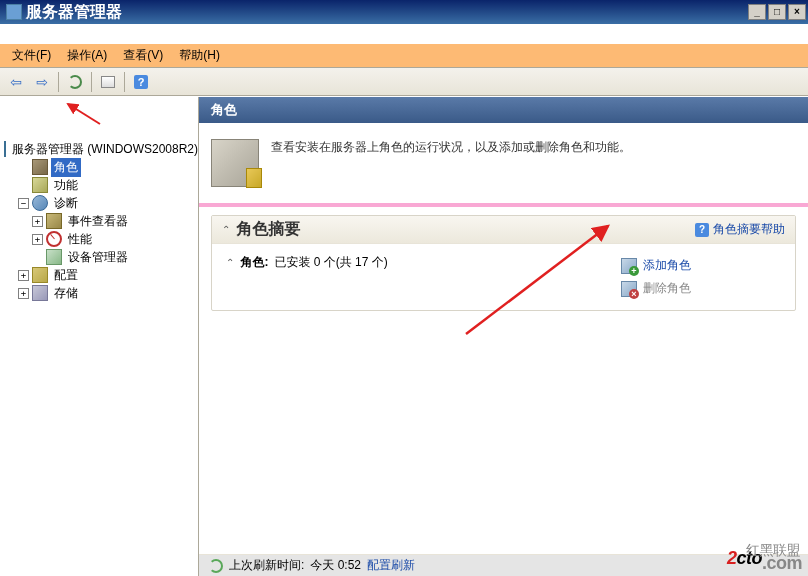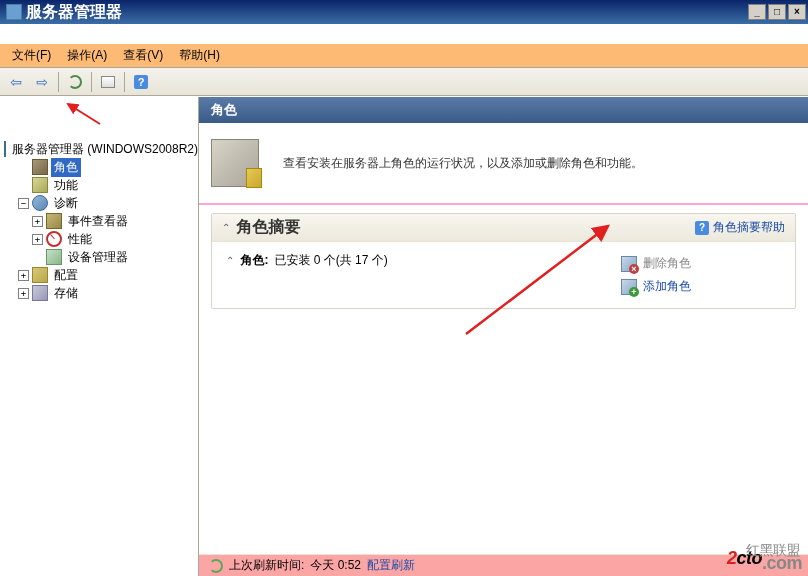--- a/index.html
+++ b/index.html
@@ -48,21 +48,21 @@
     .ic-perf { background: #fff; border:2px solid #c03030; border-radius:50%; position: relative; }
     .ic-perf::after { content:""; position:absolute; width:1px; height:6px; background:#c03030; top:0; left:50%; transform-origin:bottom; transform:rotate(-40deg); }
     .ic-device { background: linear-gradient(135deg,#c8e0c8,#88b888); border:1px solid #689868; }
     .ic-config { background: linear-gradient(135deg,#d8c878,#b8a848); border:1px solid #988828; }
     .ic-storage { background: linear-gradient(135deg,#c8c8d8,#9898b8); border:1px solid #787898; }
     
     
     .content-header { height: 26px; background: linear-gradient(to bottom, #5a7aa8, #3a5a88); color: #fff; display: flex; align-items: center; padding: 0 12px; font-size: 13px; font-weight: bold; }
     
     
-    .desc-band { display: flex; align-items: center; padding: 16px 12px; gap: 24px; border-bottom: 2px solid #f9a8d4; }
+    .desc-band { display: flex; padding: 16px 12px; gap: 12px; border-bottom: 4px solid #f9a8d4; }
     .big-icon { width: 48px; height: 48px; background: linear-gradient(135deg,#d8d4c8,#a8a498); border:1px solid #888478; position:relative; }
     .big-icon::after { content:""; position:absolute; width:14px; height:18px; right:-4px; bottom:-2px; background:linear-gradient(135deg,#e8c858,#c8a828); border:1px solid #a88808; }
     .desc-text { font-size: 12px; color: #333; }
     
     
     .summary { margin: 8px 12px; border: 1px solid #d8d4c8; border-radius: 2px; }
     .summary-header { display: flex; align-items: center; height: 28px; background: linear-gradient(to bottom,#f8f6f0,#ece8dc); padding: 0 10px; border-bottom: 1px solid #e8e4d8; }
     .collapse-caret { font-size: 10px; color: #555; margin-right: 6px; }
     .summary-title { font-weight: bold; font-size: 16px; flex: 1; color: #333; }
     .help-icon { width: 14px; height: 14px; background:#4a8adf; color:#fff; display:inline-flex; align-items:center; justify-content:center; border-radius:2px; font-size:10px; margin-right:4px; font-weight:bold; }
@@ -78,21 +78,21 @@
     .action-link .lnk.disabled { color: #888; }
     .mini-icon { width: 16px; height: 16px; position: relative; background:linear-gradient(135deg,#c8d8e8,#88a8c8); border:1px solid #6888a8; }
     .mini-icon.add::after { content:"+"; position:absolute; right:-3px; bottom:-3px; background:#3a9a3a; color:#fff; width:10px; height:10px; font-size:9px; line-height:10px; text-align:center; border-radius:50%; font-weight:bold; }
     .mini-icon.rem::after { content:"×"; position:absolute; right:-3px; bottom:-3px; background:#c04040; color:#fff; width:10px; height:10px; font-size:9px; line-height:10px; text-align:center; border-radius:50%; font-weight:bold; }
     
     
     .hscroll { height: 17px; background:#ece9d8; border-top:1px solid #aca899; display:flex; }
     .hscroll .thumb { width:17px; height:15px; background:linear-gradient(#fdfdfd,#e0e0d8); border:1px solid #aca899; }
     .hscroll .track { flex:1; background:#efefe7; }
     
-    .statusbar { height:22px; display:flex; align-items:center; padding:0 10px; gap:6px; border-top:1px solid #e8e4d8; font-size:12px; background:#fca5a5; }
+    .statusbar { height:22px; display:flex; align-items:center; padding:0 10px; gap:6px; border-top:1px solid #e8e4d8; font-size:12px; background:#e5e5e5; }
     .refresh-icon { width:14px; height:14px; border:2px solid #5aa85a; border-radius:50%; border-left-color:transparent; position:relative; }
     .cfg-link { color:#1a4aa8; cursor:pointer; }
     
     
     .arrow-svg { position:absolute; pointer-events:none; }
     
     
     .watermark { position:absolute; right:6px; bottom:2px; font-size:18px; font-weight:bold; font-style:italic; letter-spacing:-0.5px; }
     .watermark .w2 { color:#d82020; }
     .watermark .wcto { color:#000; }
@@ -209,26 +209,26 @@
       <div class="summary-body">
         <div class="summary-left">
           <div class="summary-left-row">
             <span class="caret2">⌃</span>
             <span class="roles-label">角色:</span>
             <span>已安装 0 个(共 17 个)</span>
           </div>
         </div>
         <div class="summary-actions">
           <div class="action-link">
+            <span class="mini-icon add"></span>
+            <span class="lnk">添加角色</span>
+          </div>
+          <div class="action-link">
             <span class="mini-icon rem"></span>
             <span class="lnk disabled">删除角色</span>
-          </div>
-          <div class="action-link">
-            <span class="mini-icon add"></span>
-            <span class="lnk">添加角色</span>
           </div>
         </div>
       </div>
     </div>
 
     <div style="flex:1"></div>
 
     <div class="statusbar">
       <span class="refresh-icon"></span>
       <span>上次刷新时间:</span>

